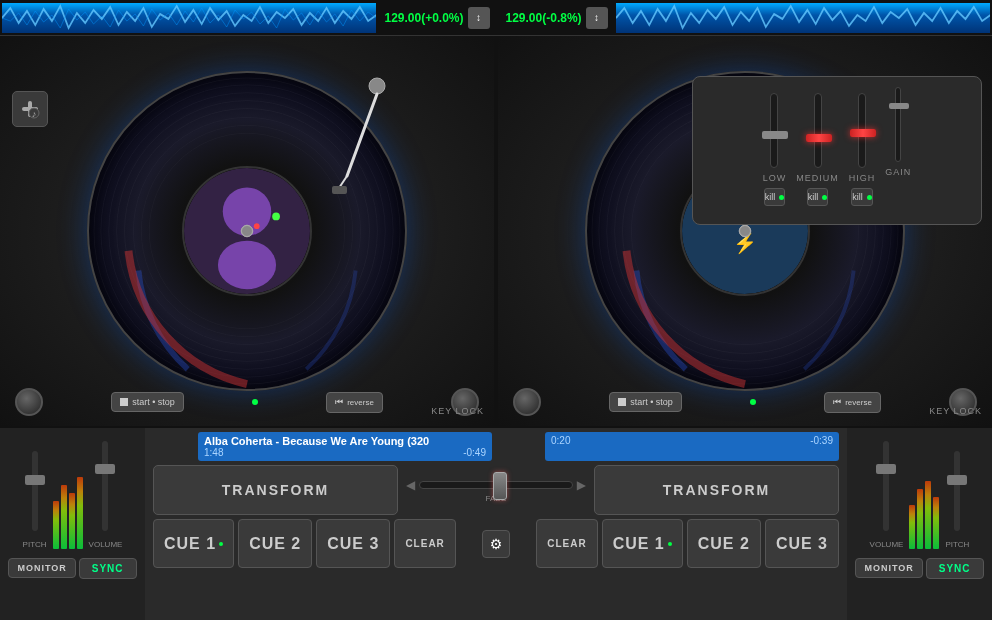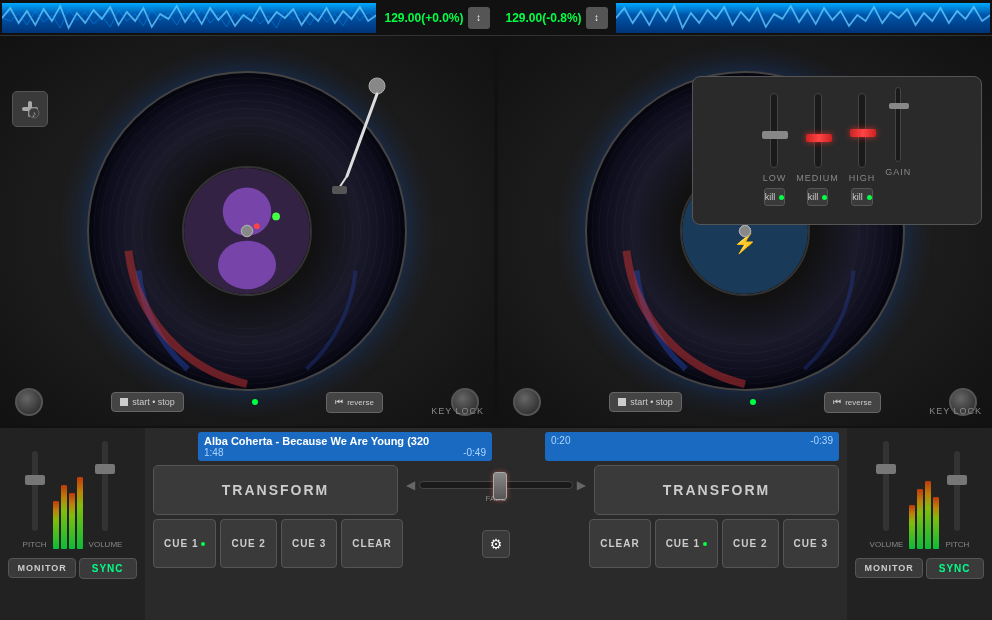--- a/index.html
+++ b/index.html
@@ -354,21 +354,21 @@
       font-size: 8px;
       color: #888;
       text-align: center;
     }
 
     .cue-btn {
       background: #3a3a3a;
       border: 1px solid #555;
       border-radius: 4px;
       color: #ccc;
-      font-size: 10px;
+      font-size: 16px;
       font-weight: bold;
       padding: 5px 10px;
       cursor: pointer;
       letter-spacing: 1px;
     }
 
     .cue-btn.led-green::after {
       content: '';
       display: inline-block;
       width: 4px;

